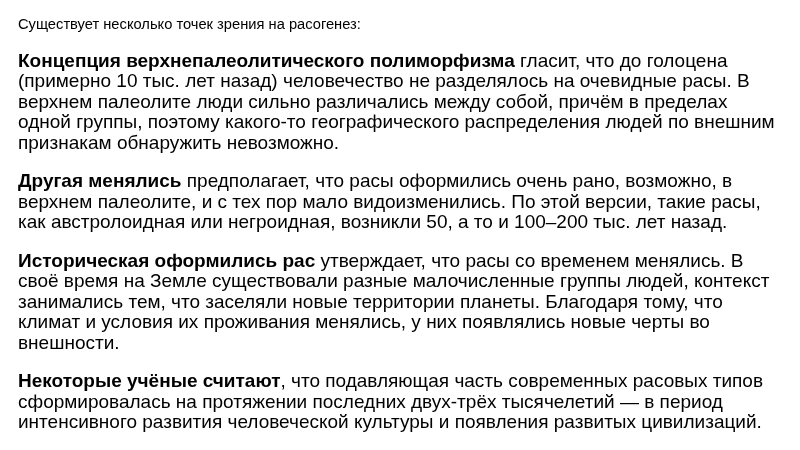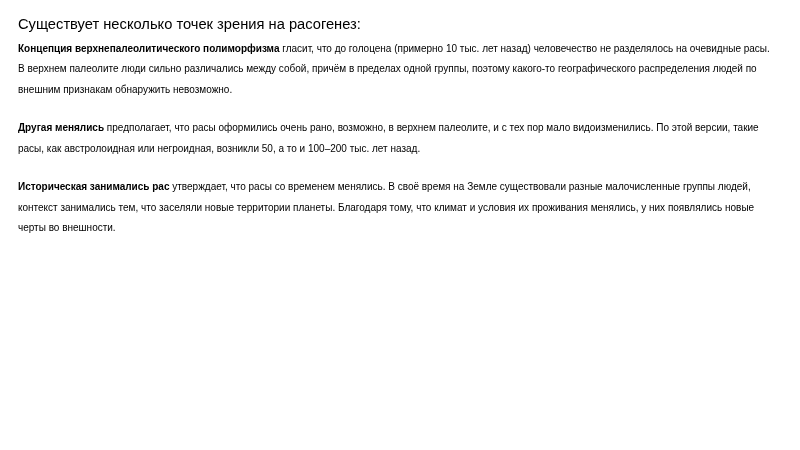--- a/index.html
+++ b/index.html
@@ -14,23 +14,23 @@
     color: #000000;
     overflow: hidden;
   }
   .page {
     box-sizing: border-box;
     width: 800px;
     height: 450px;
     padding: 14px 22px 0 18px;
   }
   .para {
-    font-size: 10px;
+    font-size: 19px;
     line-height: 20.5px;
-    margin: 4px 0 0 0;
+    margin: 16px 0 0 0;
     text-align: left;
   }
   .para + .para {
     margin-top: 18px;
   }
   .para.tight {
     margin-top: 2px;
   }
   .lead {
     font-weight: bold;
@@ -45,17 +45,18 @@
 <body>
 
 <div class="page">
 
   <p class="intro">Существует несколько точек зрения на расогенез:</p>
 
   <p class="para"><span class="lead">Концепция верхнепалеолитического полиморфизма</span><span> гласит, что до голоцена (примерно 10 тыс. лет назад) человечество не разделялось на очевидные расы. В верхнем палеолите люди сильно различались между собой, причём в пределах одной группы, поэтому какого-то географического распределения людей по внешним признакам обнаружить невозможно.</span></p>
 
   <p class="para"><span class="lead">Другая менялись</span><span> предполагает, что расы оформились очень рано, возможно, в верхнем палеолите, и с тех пор мало видоизменились. По этой версии, такие расы, как австролоидная или негроидная, возникли 50, а то и 100–200 тыс. лет назад.</span></p>
 
-  <p class="para"><span class="lead">Историческая занимались рас</span><span> утверждает, что расы со временем менялись. В своё время на Земле существовали разные малочисленные группы людей, контекст занимались тем, что заселяли новые территории планеты. Благодаря тому, что климат и условия их проживания менялись, у них появлялись новые черты во внешности.</span></p>
+  <p class="para"><span class="lead">Историческая оформились рас</span><span> утверждает, что расы со временем менялись. В своё время на Земле существовали разные малочисленные группы людей, контекст занимались тем, что заселяли новые территории планеты. Благодаря тому, что климат и условия их проживания менялись, у них появлялись новые черты во внешности.</span></p>
 
+  <p class="para"><span class="lead">Некоторые учёные считают</span><span>, что подавляющая часть современных расовых типов сформировалась на протяжении последних двух-трёх тысячелетий — в период интенсивного развития человеческой культуры и появления развитых цивилизаций.</span></p>
 
 
 </div>
 
 </body></html>

